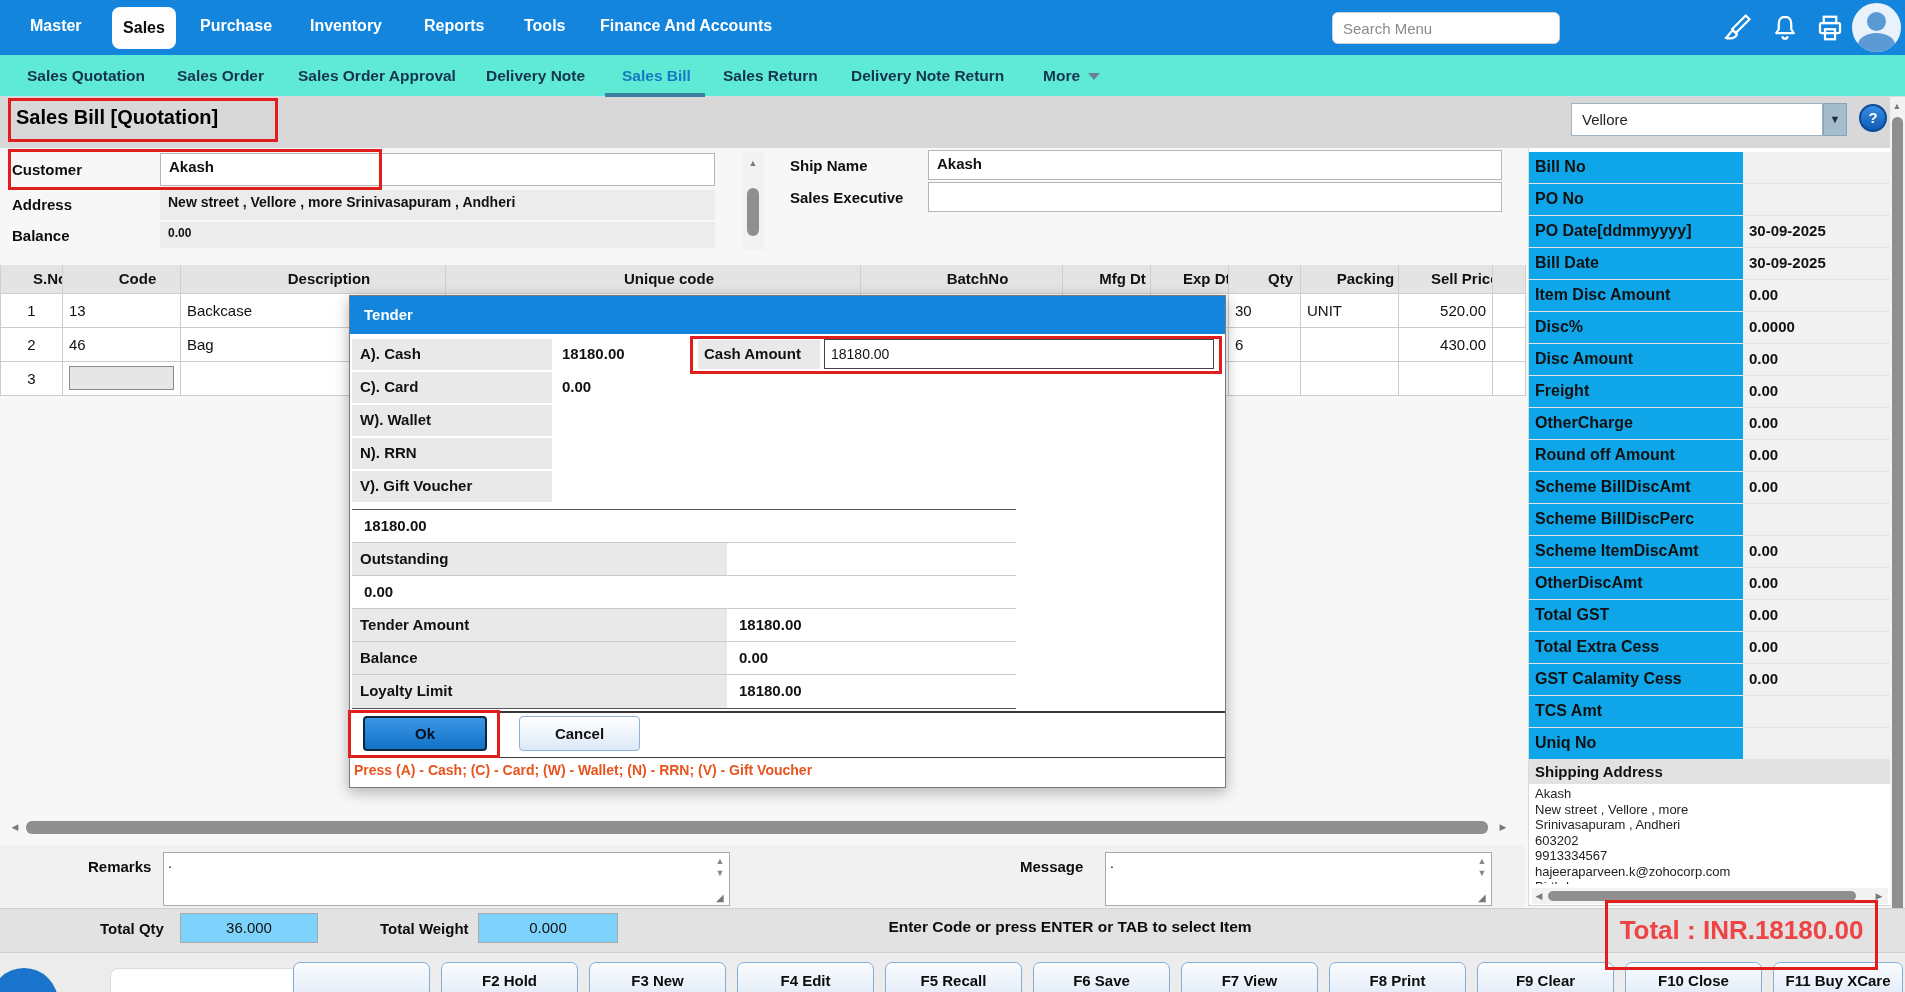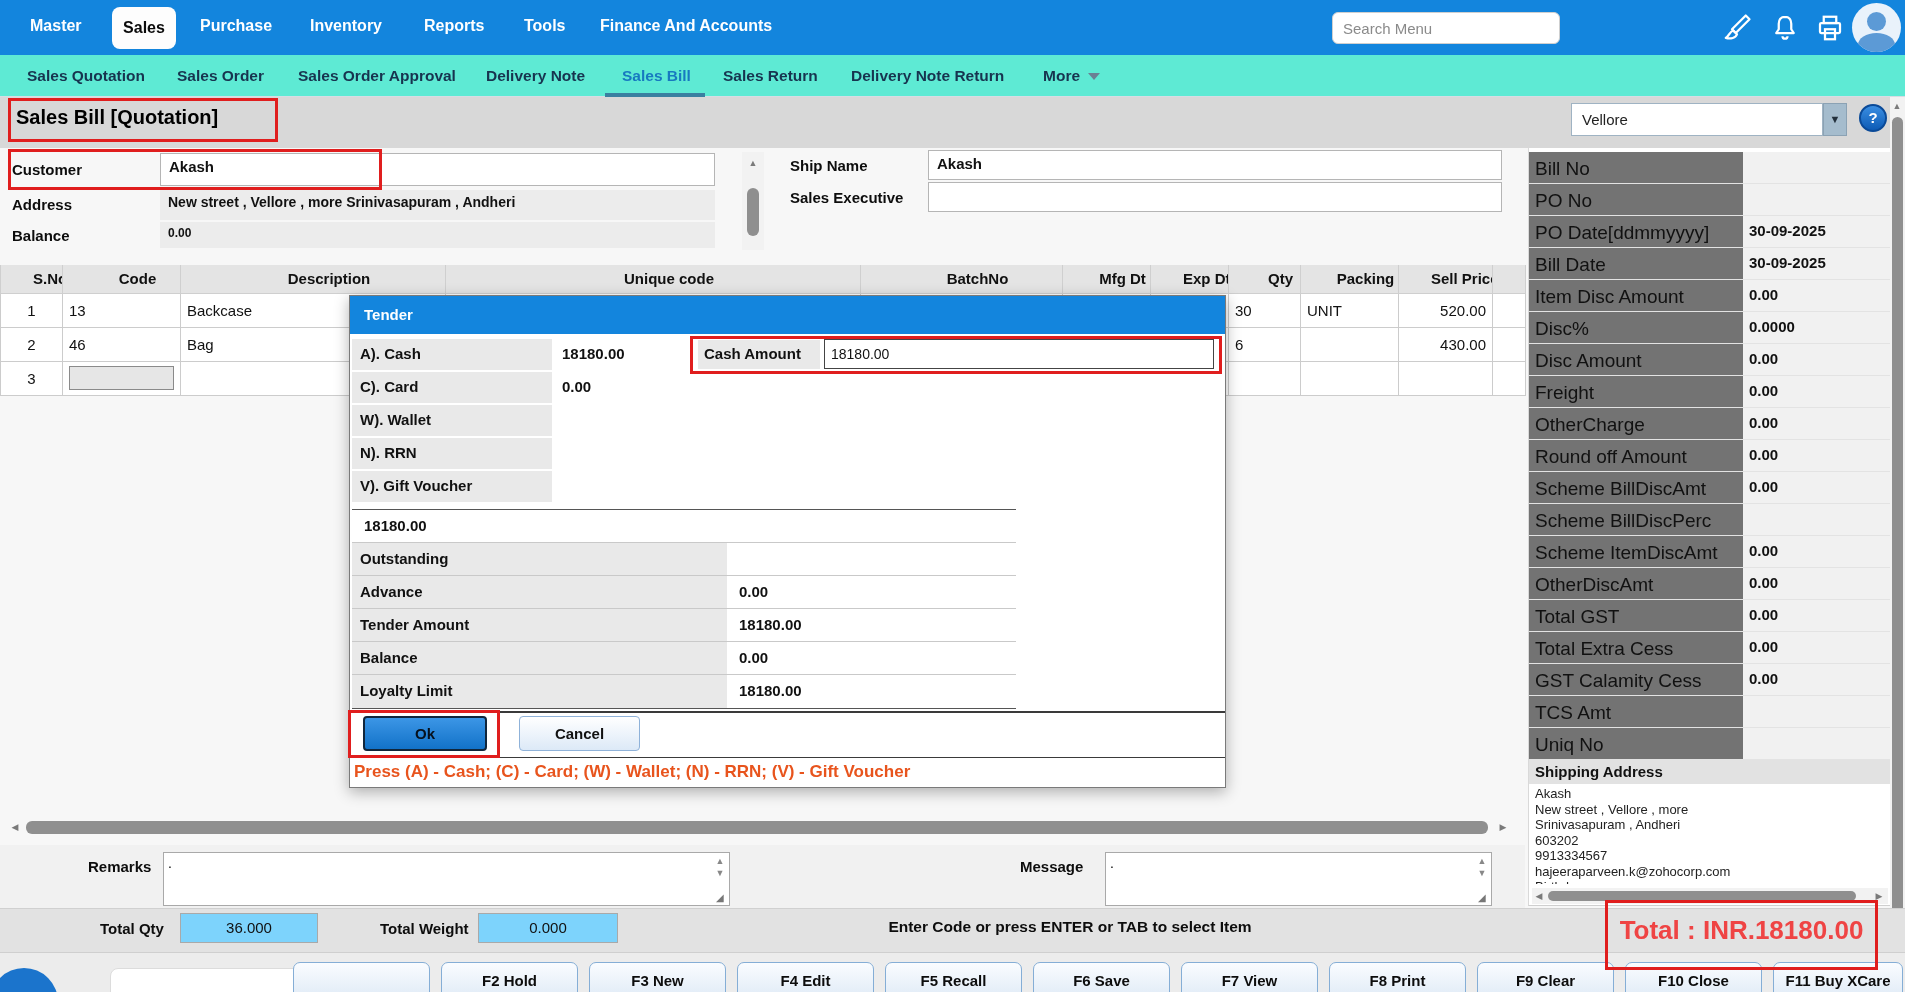--- a/index.html
+++ b/index.html
@@ -53,21 +53,21 @@
   
   table.items { position:absolute; left:0; top:265px; width:1525px; border-collapse:collapse; table-layout:fixed; background:#fff; }
   table.items th { background:#e4e4e4; font-size:15px; font-weight:700; height:28px; border:1px solid #cfcfcf; border-top:none; overflow:hidden; white-space:nowrap;padding-left:32px; }
   table.items td { height:34px; border:1px solid #ccc; font-size:15px; padding:0 6px; background:#fff; overflow:hidden; white-space:nowrap; }
   .cell-center { text-align:center; } .cell-right { text-align:right; }
   .focuscell { width:100%; height:24px; background:#e6e6e6; border:1px solid #8a8a8a; }
 
   
   .panel { left:1528px; top:148px; width:362px; height:758px; background:#fff; border-left:1px solid #d9d9d9; border-bottom:1px solid #cfcfcf; }
   .prow { display:flex; height:32px; border-bottom:1px solid #e3e3e3; }
-  .prow .pl { width:214px; background:#737373; font-weight:400; font-size:19px; padding:6px 0 0 6px; white-space:nowrap; overflow:hidden; }
+  .prow .pl { width:214px; background:#0ea5e9; font-weight:700; font-size:16px; padding:6px 0 0 6px; white-space:nowrap; overflow:hidden; }
   .prow .pv { flex:1; background:#f1f1f1; font-weight:600; font-size:15px; padding:6px 0 0 6px; }
   .shiptitle { height:24px; background:#e2e2e2; font-weight:700; font-size:15px; padding:3px 0 0 6px; }
   .shiplines { height:100px; overflow:hidden; font-size:13px; line-height:15.5px; padding:2px 0 0 6px; color:#222; }
 
   
   .dialog { left:349px; top:295px; width:877px; height:493px; background:#fff; border:1px solid #7a7a7a;
             box-shadow:0 4px 14px rgba(0,0,0,.3); z-index:10; }
   .dtitle { position:absolute; left:0; top:0; width:100%; height:38px; background:#1385dd; color:#fff;
             font-weight:700; font-size:15px; line-height:38px; padding-left:14px; }
   .payrow-l { position:absolute; left:2px; width:200px; height:31px; background:#e9e9e9; font-weight:700; font-size:15px; padding:6px 8px 0 8px; }
@@ -80,21 +80,21 @@
   .sumrow:last-child { border-bottom:none; }
   .sumrow .sl { width:375px; background:#e9e9e9; font-weight:700; font-size:15px; padding:7px 0 0 8px; }
   .sumrow .sv { flex:1; font-weight:700; font-size:15px; padding:7px 0 0 12px; }
   .dsep { position:absolute; left:0; width:100%; border-top:2px solid #3a3a3a; }
   .okbtn { position:absolute; left:13px; top:420px; width:124px; height:35px; border-radius:4px;
            background:linear-gradient(#3c96e6,#1272c8); border:2px solid #10263c; font-weight:700; font-size:15px;
            color:#06101c; text-align:center; line-height:31px; cursor:pointer; }
   .cancelbtn { position:absolute; left:169px; top:420px; width:121px; height:35px; border-radius:4px;
            background:linear-gradient(#ffffff,#dce9f7); border:1px solid #8fb2d9; font-weight:700; font-size:15px;
            text-align:center; line-height:33px; cursor:pointer; }
-  .dhint { position:absolute; left:4px; top:466px; font-size:17px; font-weight:700; color:#e8541d; }
+  .dhint { position:absolute; left:4px; top:466px; font-size:14px; font-weight:700; color:#e8541d; }
 
   
   .footstrip { left:0; top:845px; width:1525px; height:63px; background:#f1f1f1; }
   .totalsbar { left:0; top:908px; width:1905px; height:44px; background:#e2e2e2; border-top:1px solid #d0d0d0; }
   .tarea { position:absolute; background:#fff; border:1px solid #a9a9a9; font-size:14px; padding:2px 4px; resize:none;
            font-family:"Liberation Sans",sans-serif; overflow:hidden; }
   .rail { position:absolute; width:16px; color:#888; font-size:9px; text-align:center; line-height:12px; }
   .grip { position:absolute; font-size:10px; color:#777; }
   .valuebox { position:absolute; background:#7dd3fc; border:1px solid #a9a9a9; font-size:15px; font-weight:400; text-align:center; padding-top:5px; }
   .centerhint { position:absolute; left:820px; top:918px; width:500px; text-align:center; font-weight:700; font-size:15.5px; color:#0d0d0d; }
@@ -421,21 +421,20 @@
 
     <div class="sumwrap">
       <div class="sumrow">
           <div class="sv">18180.00</div>
         </div>
       <div class="sumrow">
           <div class="sl">Outstanding</div>
           <div class="sv"></div>
         </div>
       <div class="sumrow">
-          <div class="sl">Advance</div>
           <div class="sv">0.00</div>
         </div>
       <div class="sumrow">
           <div class="sl">Tender Amount</div>
           <div class="sv">18180.00</div>
         </div>
       <div class="sumrow">
           <div class="sl">Balance</div>
           <div class="sv">0.00</div>
         </div>

